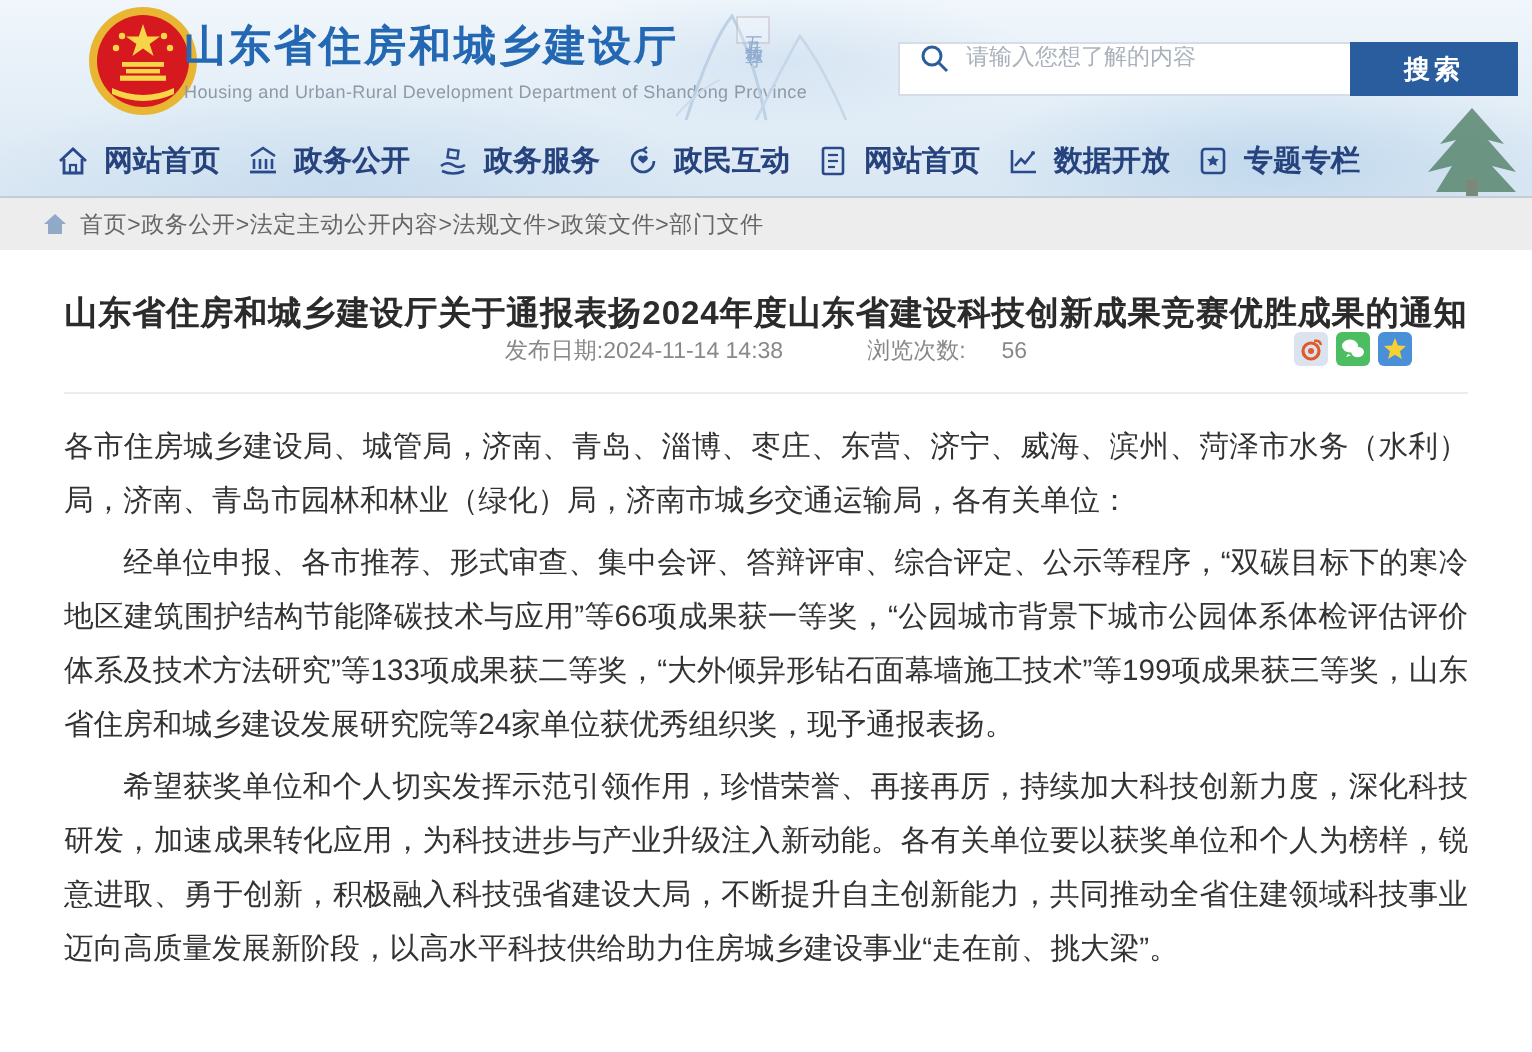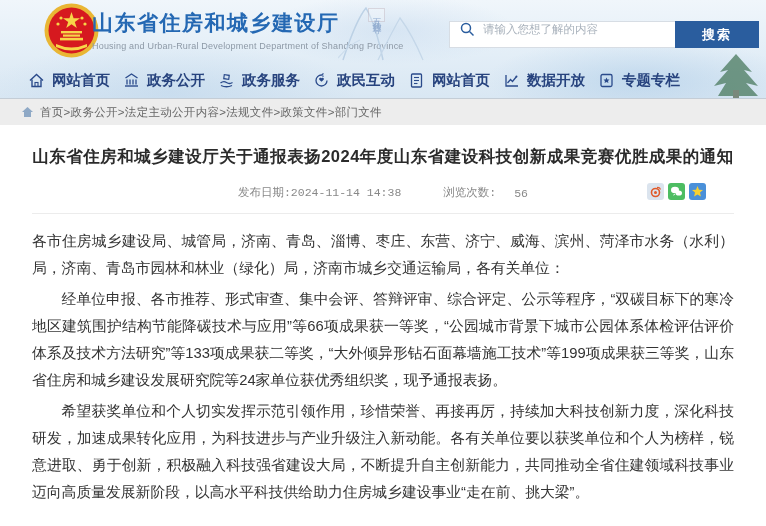--- a/index.html
+++ b/index.html
@@ -43,22 +43,22 @@
   .nav-label{ font-size:14.5px; font-weight:bold; color:#27437e; white-space:nowrap; }
 
   
   .breadcrumb-bar{ height:27px; background:#ededed; border-top:1px solid #c4cdd6; display:flex;
                    align-items:center; padding-left:21px; gap:6px; }
   .breadcrumb-path{ font-size:11.5px; color:#666; letter-spacing:.3px; cursor:pointer; }
 
   
   .content{ width:702px; margin:0 auto; }
   .article-title{ margin-top:21px; text-align:center; font-size:16.5px; font-weight:bold; color:#2b2b2b; letter-spacing:.5px; }
-  .meta-row{ position:relative; margin-top:17px; padding-bottom:13px; border-bottom:1px solid #ececec;
-             display:flex; justify-content:center; align-items:flex-end; font-size:11.5px; color:#888;font-family:Liberation Mono, monospace; }
+  .meta-row{ position:relative; padding-bottom:13px; border-bottom:1px solid #ececec;
+             display:flex; justify-content:center; align-items:center; font-size:11.5px; color:#888; }
   .meta-date{ margin-right:42px; }
   .meta-views-label{ margin-right:18px; }
   .share-icons{ position:absolute; right:28px; top:-2px; display:flex; gap:4px; }
   .share-icon{ width:17px; height:17px; border-radius:3px; display:flex; align-items:center; justify-content:center; cursor:pointer; }
   .share-weibo{ background:#dbe4ee; }
   .share-wechat{ background:#4dbd62; }
   .share-qzone{ background:#4a90d9; }
 
   .article-body{ margin-top:14px; }
   .article-body p{ font-size:14.8px; line-height:27px; color:#333; text-align:justify; text-indent:2em; margin-bottom:4px; }

